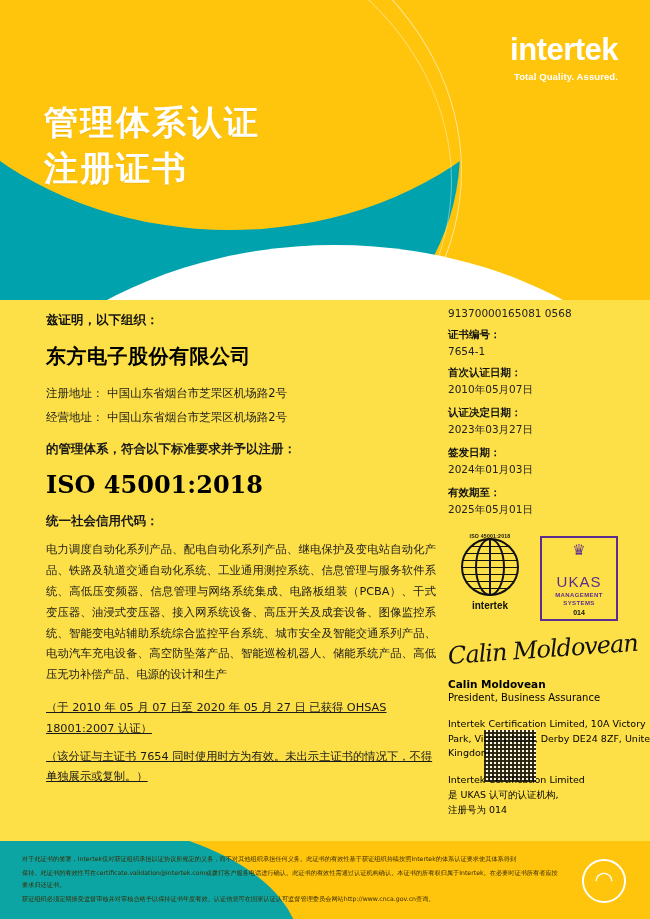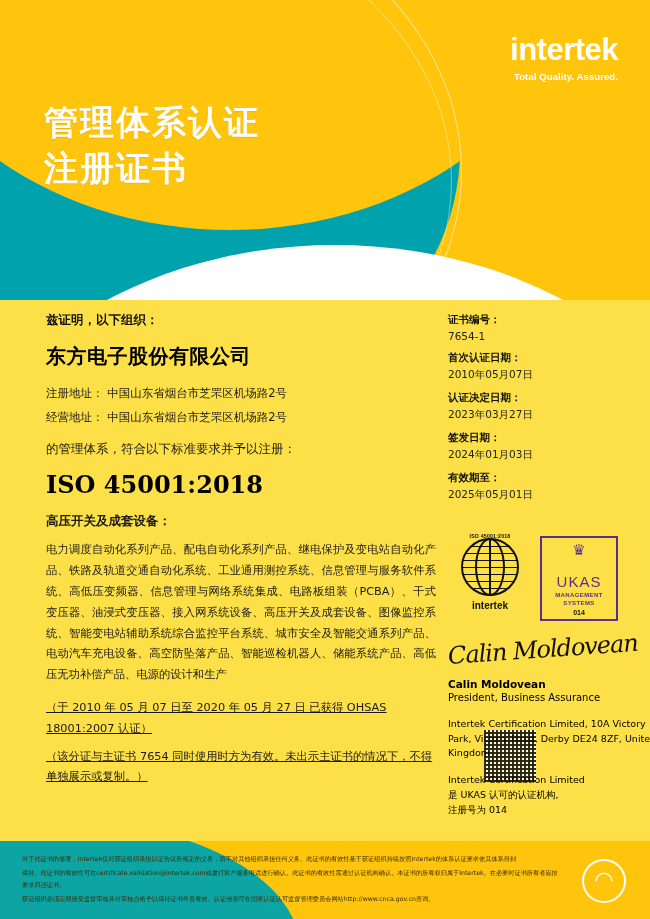--- a/index.html
+++ b/index.html
@@ -139,21 +139,21 @@
     letter-spacing: 0.5px;
   }
   .addr-line {
     font-size: 11.5px;
     margin-bottom: 9px;
     color: #1a1a1a;
     font-family: "DejaVu Sans", sans-serif;
   }
   .std-head {
     font-size: 12.5px;
-    font-weight: normal;
+    font-weight: bold;
     margin-top: 16px;
     font-family: "DejaVu Sans", sans-serif;
   }
   .std-name {
     font-size: 24px;
     font-weight: bold;
     margin: 12px 0 14px 0;
     font-family: "DejaVu Serif", serif;
     color: #000;
   }
@@ -407,29 +407,30 @@
 
   <div class="body-area">
 
     <div class="left-col">
       <div class="lbl-bold">兹证明，以下组织：</div>
       <div class="org-name">东方电子股份有限公司</div>
       <div class="addr-line">注册地址： 中国山东省烟台市芝罘区机场路2号</div>
       <div class="addr-line">经营地址： 中国山东省烟台市芝罘区机场路2号</div>
       <div class="std-head">的管理体系，符合以下标准要求并予以注册：</div>
       <div class="std-name">ISO 45001:2018</div>
-      <div class="scope-head">高压开关及成套设备：</div>
+      <div class="scope-head">统一社会信用代码：</div>
       <div class="scope-text">电力调度自动化系列产品、配电自动化系列产品、继电保护及变电站自动化产品、铁路及轨道交通自动化系统、工业通用测控系统、信息管理与服务软件系统、高低压变频器、信息管理与网络系统集成、电路板组装（PCBA）、干式变压器、油浸式变压器、接入网系统设备、高压开关及成套设备、图像监控系统、智能变电站辅助系统综合监控平台系统、城市安全及智能交通系列产品、电动汽车充电设备、高空防坠落产品、智能巡检机器人、储能系统产品、高低压无功补偿产品、电源的设计和生产</div>
       <div class="note-block">
         <div>（于 2010 年 05 月 07 日至 2020 年 05 月 27 日 已获得 OHSAS 18001:2007 认证）</div>
         <div>（该分证与主证书 7654 同时使用时方为有效。未出示主证书的情况下，不得单独展示或复制。）</div>
       </div>
     </div>
 
     <div class="right-col">
+      <div class="meta-value">91370000165081 0568</div>
 
       <div class="meta-label">证书编号：</div>
       <div class="meta-value">7654-1</div>
 
       <div class="meta-label">首次认证日期：</div>
       <div class="meta-value">2010年05月07日</div>
 
       <div class="meta-label">认证决定日期：</div>
       <div class="meta-value">2023年03月27日</div>
 

